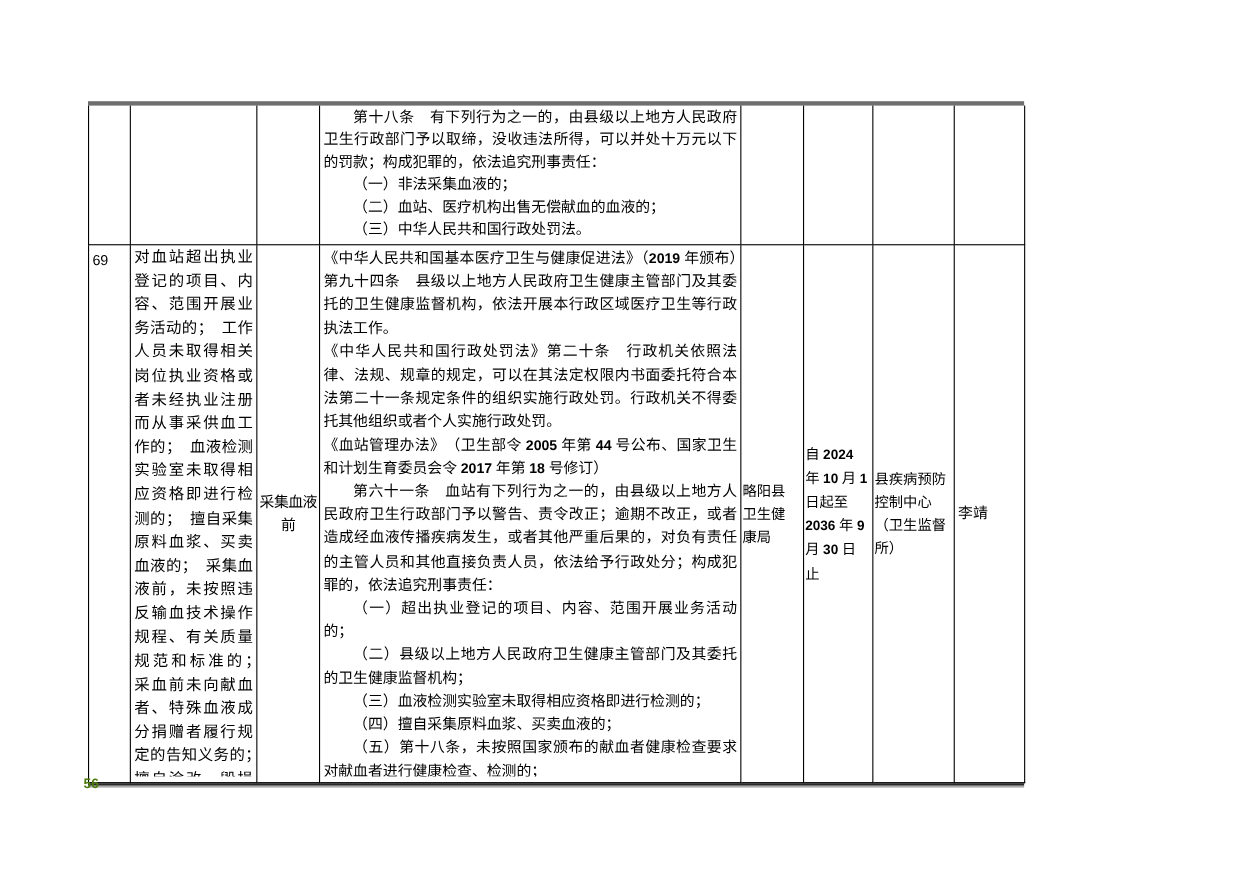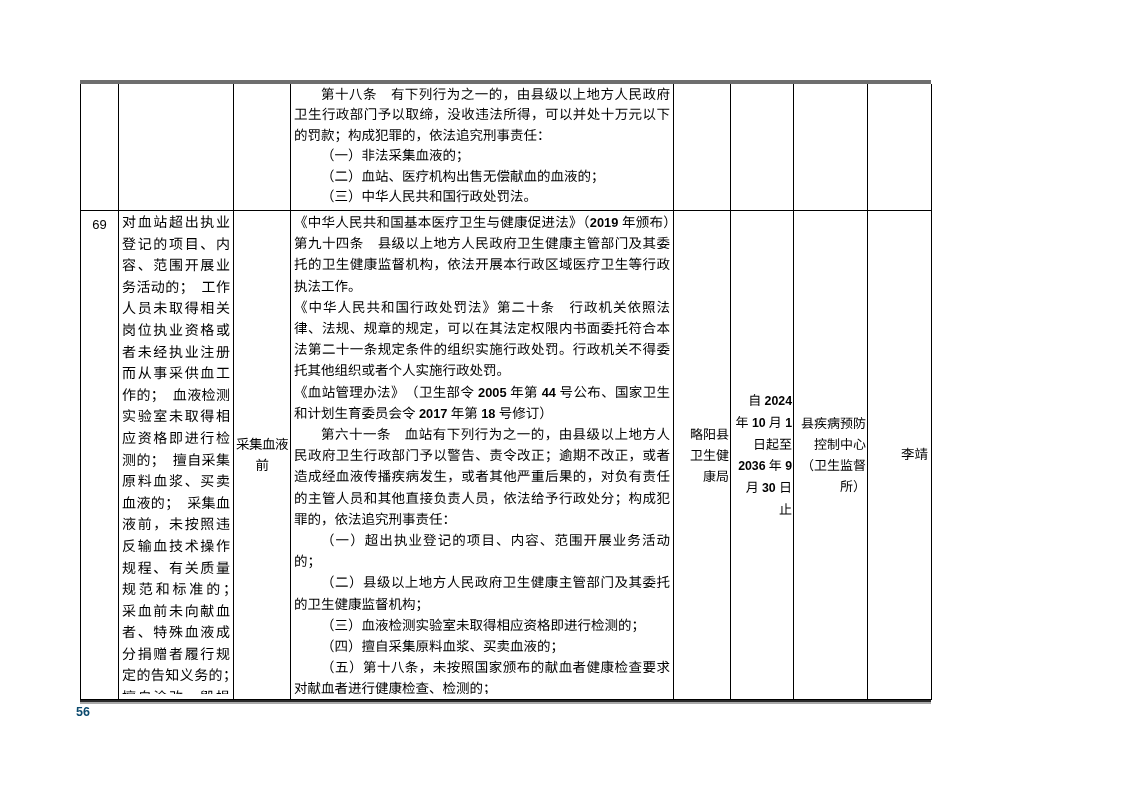--- a/index.html
+++ b/index.html
@@ -2,60 +2,60 @@
 <html lang="zh-CN"><head>
 <meta charset="utf-8">
 <style>
   html,body{margin:0;padding:0;}
   body{
     width:1122px;height:793px;position:relative;background:#ffffff;
     font-family:"Liberation Serif","DejaVu Serif",serif;color:#000;
     overflow:hidden;
   }
   .table-wrap{
-    position:absolute;left:80px;top:80px;width:851px;
+    position:absolute;left:80px;top:92px;width:851px;
     border-top:4px solid #6e6e6e;
     border-bottom:2px solid #2a2a2a;
     box-shadow:0 2px 0 rgba(160,160,160,0.9);
   }
   table{border-collapse:collapse;table-layout:fixed;width:851px;border-top:0;}
   td{
     border:1px solid #000;
     padding:1px 3px;
     font-size:13.5px;
     vertical-align:top;
     line-height:21.2px;
   }
   tr.row-prev td{border-top:0;height:122px;}
   tr.row-69 td{height:484px;}
   td.seq{
-    text-align:center;
+    text-align:left;
     font-family:"Liberation Sans","DejaVu Sans",sans-serif;
     font-size:13px;padding-top:3px;
   }
   td.violations{text-align:justify;text-justify:inter-character;line-height:21.6px;font-size:14px;}
-  td.mid{vertical-align:middle;text-align:right;}
+  td.mid{vertical-align:middle;text-align:left;}
   td.penalty{vertical-align:middle;text-align:center;letter-spacing:-0.5px;padding:1px 1px;}
   td.narrow{font-size:13px;line-height:21px;padding:1px 1px;white-space:nowrap;}
   .clip{height:482px;overflow:hidden;}
   .clip-prev{height:122px;overflow:hidden;}
   .para{text-align:justify;text-justify:inter-character;}
   .para.indent{text-indent:2em;}
   .row-prev .para{line-height:20.4px;}
   .b{font-weight:normal;}
   .num{
     font-family:"Liberation Sans","DejaVu Sans",sans-serif;
     font-weight:bold;font-size:0.95em;
   }
   td.seq .num-plain,.page-no{
     font-family:"Liberation Sans","DejaVu Sans",sans-serif;
   }
   .page-no{
     position:absolute;left:76px;top:705px;
-    font-size:12.5px;font-weight:600;color:#0c4a6e;
+    font-size:12.5px;font-weight:600;color:#4d7c0f;
   }
 </style>
 </head>
 <body>
 
 <div class="table-wrap">
   <table>
     <colgroup>
       <col style="width:38px">
         <col style="width:115px">

